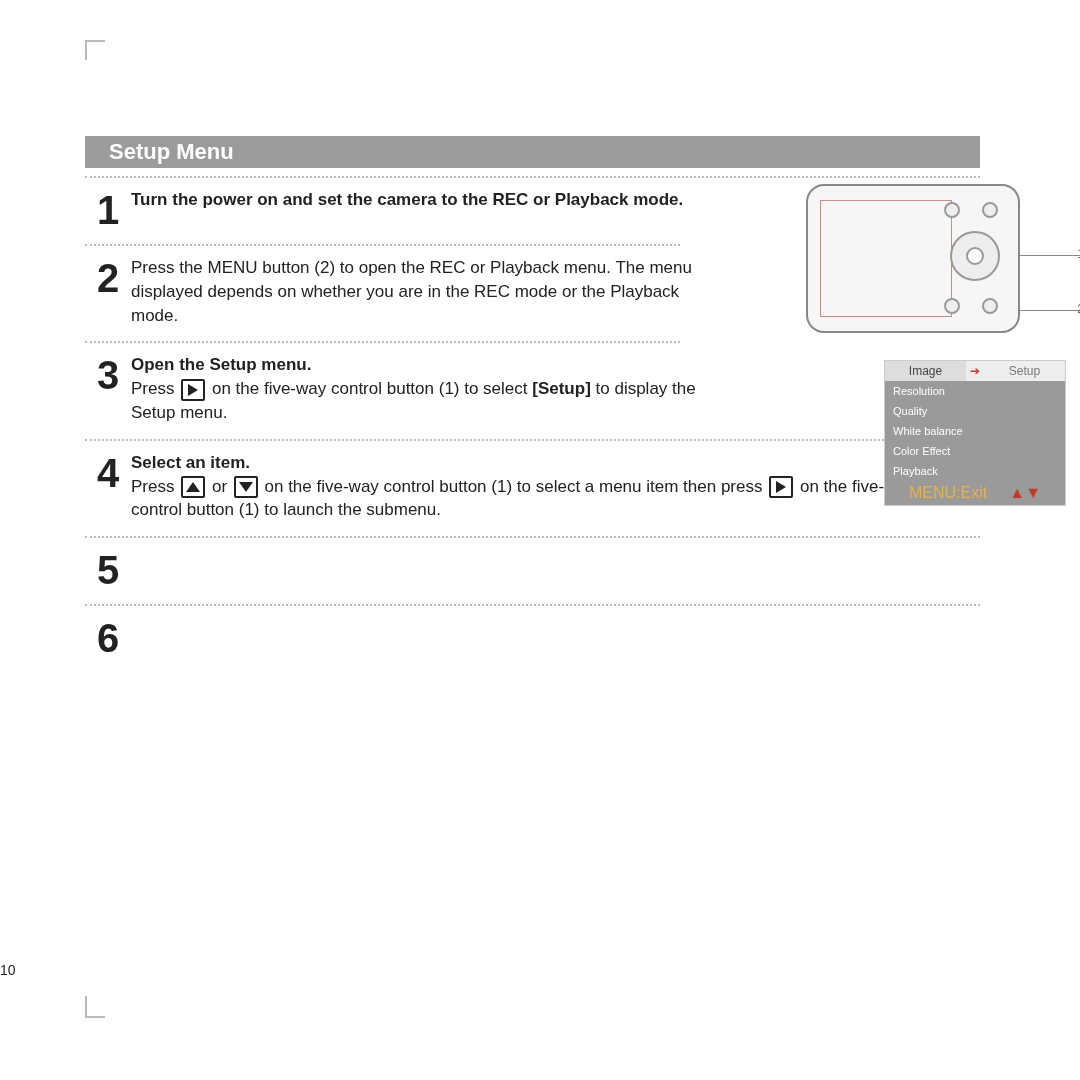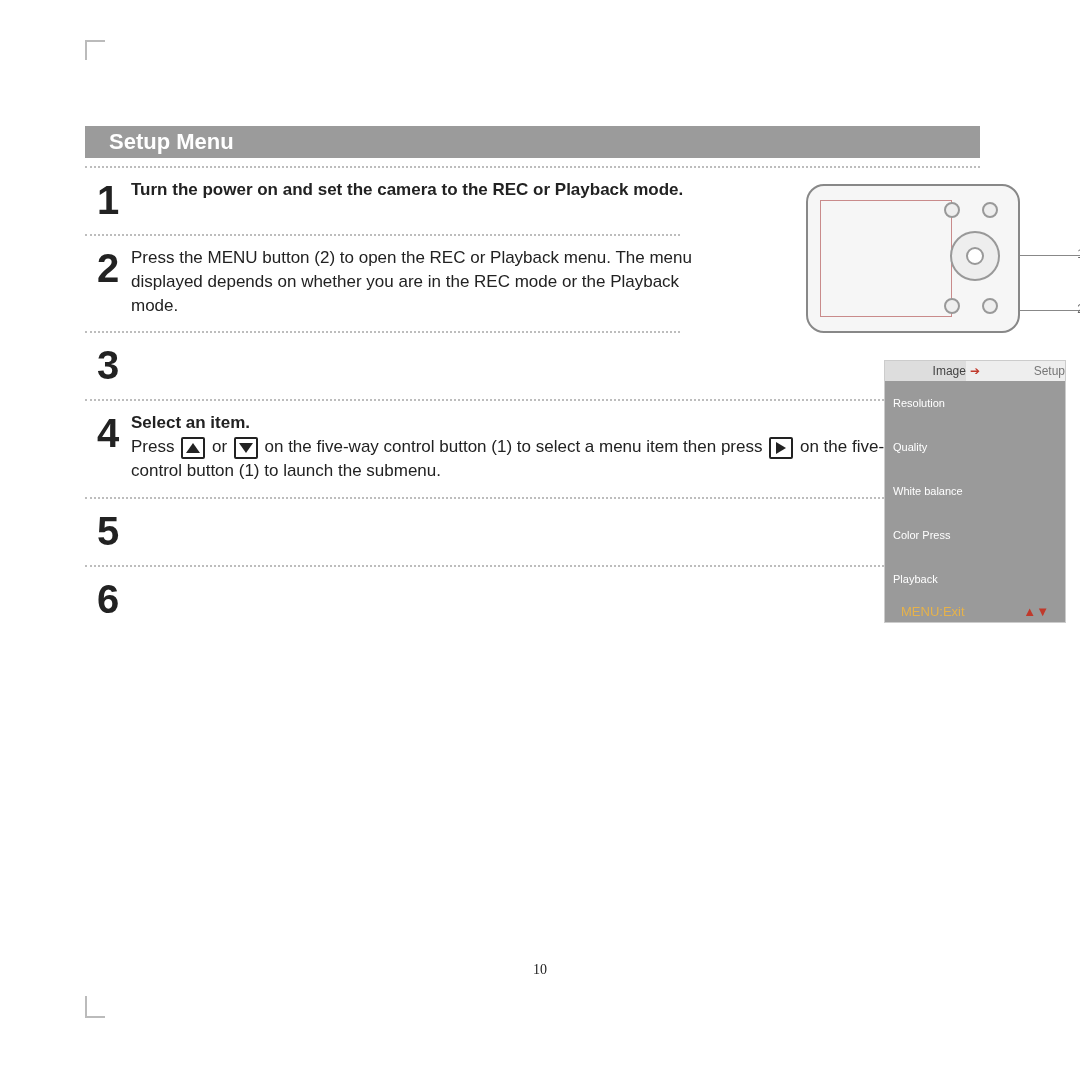--- a/index.html
+++ b/index.html
@@ -7,21 +7,21 @@
     width: 1080px;
     height: 1080px;
     background: #fff;
     font-family: Arial, Helvetica, sans-serif;
     color: #222;
     position: relative;
   }
   .page {
     position: absolute;
     left: 85px;
-    top: 46px;
+    top: 56px;
     width: 895px;
   }
   .title-bar {
     background: #9b9b9b;
     height: 32px;
     line-height: 32px;
     color: #fff;
     font-weight: bold;
     font-size: 22px;
     padding-left: 24px;
@@ -77,23 +77,21 @@
   .icon.down::after {
     content:'';
     position:absolute; left:3px; top:4px;
     border-style:solid; border-width:10px 7px 0 7px;
     border-color: #222 transparent transparent transparent;
   }
   .pagination {
     position: absolute;
     left: 0; width: 1080px;
     top: 962px;
-    text-align: center;
     font-size: 14px;
-    font-family: Liberation Serif, serif;
   }
   .crop { position:absolute; border:1px solid #bbb; }
   .crop.tl-h { top:40px; left:85px; width:20px; height:0; border:none; border-top:2px solid #bbb;}
   .crop.tl-v { top:40px; left:85px; width:0; height:20px; border:none; border-left:2px solid #bbb;}
   .crop.bl-h { top:1016px; left:85px; width:20px; border:none; border-top:2px solid #bbb;}
   .crop.bl-v { top:996px; left:85px; height:20px; border:none; border-left:2px solid #bbb;}
 
   
   .camera {
     position: absolute;
@@ -139,26 +137,26 @@
 
   .menu-shot {
     position: absolute;
     right: 14px;
     top: 360px;
     width: 180px;
     font-size: 12px;
     border: 1px solid #ccc;
   }
   .menu-tabs { display:flex; background:#eee;}
-  .menu-tabs .tab { flex:1; text-align:right; padding:3px 0; color:#777; position:relative;}
+  .menu-tabs .tab { flex:1; text-align:center; padding:3px 0; color:#777; position:relative;}
   .menu-tabs .tab.sel { background:#ddd; color:#444;}
   .menu-tabs .arr { color:#c0392b; padding:0 4px; align-self:center;}
   .menu-list { background:#9a9a9a; color:#fff; }
-  .menu-list div { padding:16px 8px; font-size:11px;}
-  .menu-foot { background:#9a9a9a; color:#e6b24a; font-size:13px; padding:3px 16px; display:flex; justify-content:space-between;}
+  .menu-list div { padding:4px 8px; font-size:11px;}
+  .menu-foot { background:#9a9a9a; color:#e6b24a; font-size:16px; padding:3px 24px; display:flex; justify-content:space-between;}
   .menu-foot .tri { color:#c0392b;}
 </style>
 </head>
 <body>
 
 <div class="crop tl-h"></div>
 <div class="crop tl-v"></div>
 <div class="crop bl-h"></div>
 <div class="crop bl-v"></div>
 
@@ -173,20 +171,28 @@
   <hr class="dotted" style="width:595px">
 
   <div class="step">
     <div class="num">2</div>
     <div class="body">Press the MENU button (2) to open the REC or Playback menu. The menu displayed depends on whether you are in the REC mode or the Playback mode.</div>
   </div>
   <hr class="dotted" style="width:595px">
 
   <div class="step">
     <div class="num">3</div>
+    <div class="body">
+      <b>Open the Setup menu.</b><br>
+      <span>Press </span>
+      <span class="icon right"></span>
+      <span> on the five-way control button (1) to select </span>
+      <b>[Setup]</b>
+      <span> to display the Setup menu.</span>
+    </div>
   </div>
   <hr class="dotted">
 
   <div class="step wide">
     <div class="num">4</div>
     <div class="body">
       <b>Select an item.</b><br>
       <span>Press </span>
       <span class="icon up"></span>
       <span> or </span>
@@ -226,21 +232,21 @@
 <div class="menu-shot">
   <div class="menu-tabs">
     <div class="tab sel">Image</div>
     <div class="arr">➔</div>
     <div class="tab">Setup</div>
   </div>
   <div class="menu-list">
     <div>Resolution</div>
     <div>Quality</div>
     <div>White balance</div>
-    <div>Color Press</div>
+    <div>Color Effect</div>
     <div>Playback</div>
   </div>
   <div class="menu-foot">
     <span>MENU:Exit</span>
     <span class="tri">▲▼</span>
   </div>
 </div>
 
 <div class="pagination">10</div>
 

